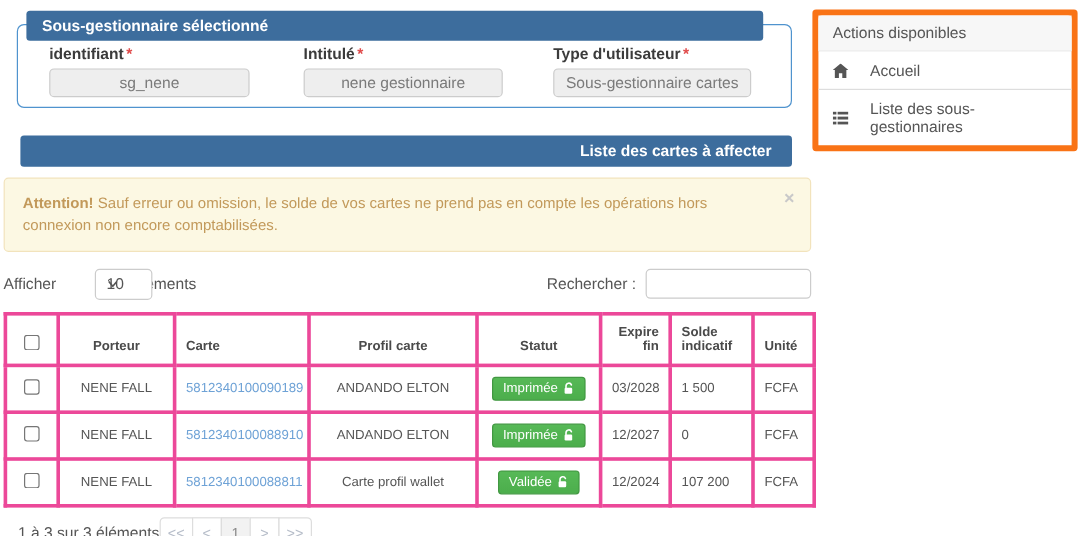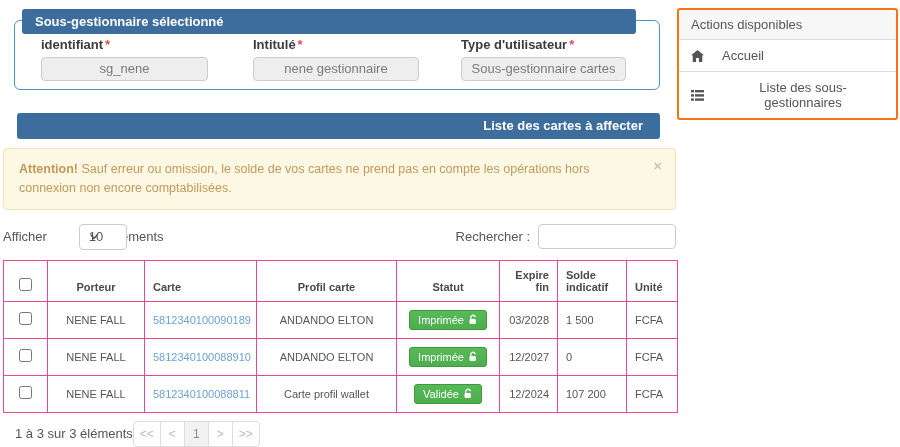--- a/index.html
+++ b/index.html
@@ -55,21 +55,21 @@
   .select-wrap select{appearance:none;-webkit-appearance:none;width:100%;height:100%;
     border:1px solid #ccc;border-radius:4px;background:#fff;color:#555;font-size:13px;
     padding:0 16px 0 9px;font-family:inherit;margin-left:24px;}
   .select-wrap .chev{position:absolute;right:5px;top:10px;pointer-events:none;}
   .search-input{width:138px;height:25px;border:1px solid #ccc;border-radius:4px;
     padding:0 8px;font-size:13px;color:#555;font-family:inherit;}
 
   
   table.cards{border-collapse:collapse;table-layout:fixed;margin:10px 0 0 3px;
     width:674px;font-size:11px;color:#555;}
-  .cards th,.cards td{border:1px solid #ec4899;padding:8px;}
+  .cards th,.cards td{border:3px solid #ec4899;padding:8px;}
   .cards th{font-weight:700;color:#4a4a4a;vertical-align:bottom;background:#fff;}
   .cards td{height:28px;vertical-align:middle;}
   .col-check{width:44px;text-align:center;}
   .col-porteur{width:97px;text-align:center;}
   .col-carte{width:112px;text-align:left;padding-left:14px;}
   .col-profil{width:140px;text-align:center;}
   .col-statut{width:103px;text-align:center;}
   .col-expire{width:58px;text-align:right;padding-right:10px;}
   .col-solde{width:69px;text-align:left;}
   .col-unite{width:51px;text-align:left;}
@@ -84,26 +84,26 @@
     margin:8px 0 0 15px;width:674px;font-size:13px;color:#555;}
   .pagination{display:inline-flex;}
   .page-btn{min-width:25px;padding:5px 6px;text-align:center;border:1px solid #ddd;
     margin-left:-1px;color:#b6bdc9;font-size:12px;background:#fff;cursor:pointer;}
   .page-btn:first-child{border-radius:4px 0 0 4px;margin-left:0;}
   .page-btn:last-child{border-radius:0 4px 4px 0;}
   .page-btn.active{background:#f2f2f2;color:#8a8a8a;}
 
   
   .sidebar{position:absolute;top:8px;left:677px;width:221px;background:#fff;
-    border:2px solid #f97316;border-radius:3px;}
+    border:5px solid #f97316;border-radius:3px;}
   .sidebar-header{background:#f7f7f7;padding:7px 12px;font-size:13px;color:#555;
     border-bottom:1px solid #ddd;border-radius:3px 3px 0 0;}
   .sidebar-item{display:flex;align-items:center;gap:18px;padding:8px 12px;
     font-size:13px;color:#555;border-bottom:1px solid #ddd;cursor:pointer;}
-  .sidebar-item:last-child{border-bottom:none;text-align:center;}
+  .sidebar-item:last-child{border-bottom:none;}
   .sidebar-item svg{flex:0 0 auto;}
 </style>
 </head>
 <body>
 
 <div class="stage">
 
   <div class="main">
 
     <div class="sg-panel">

